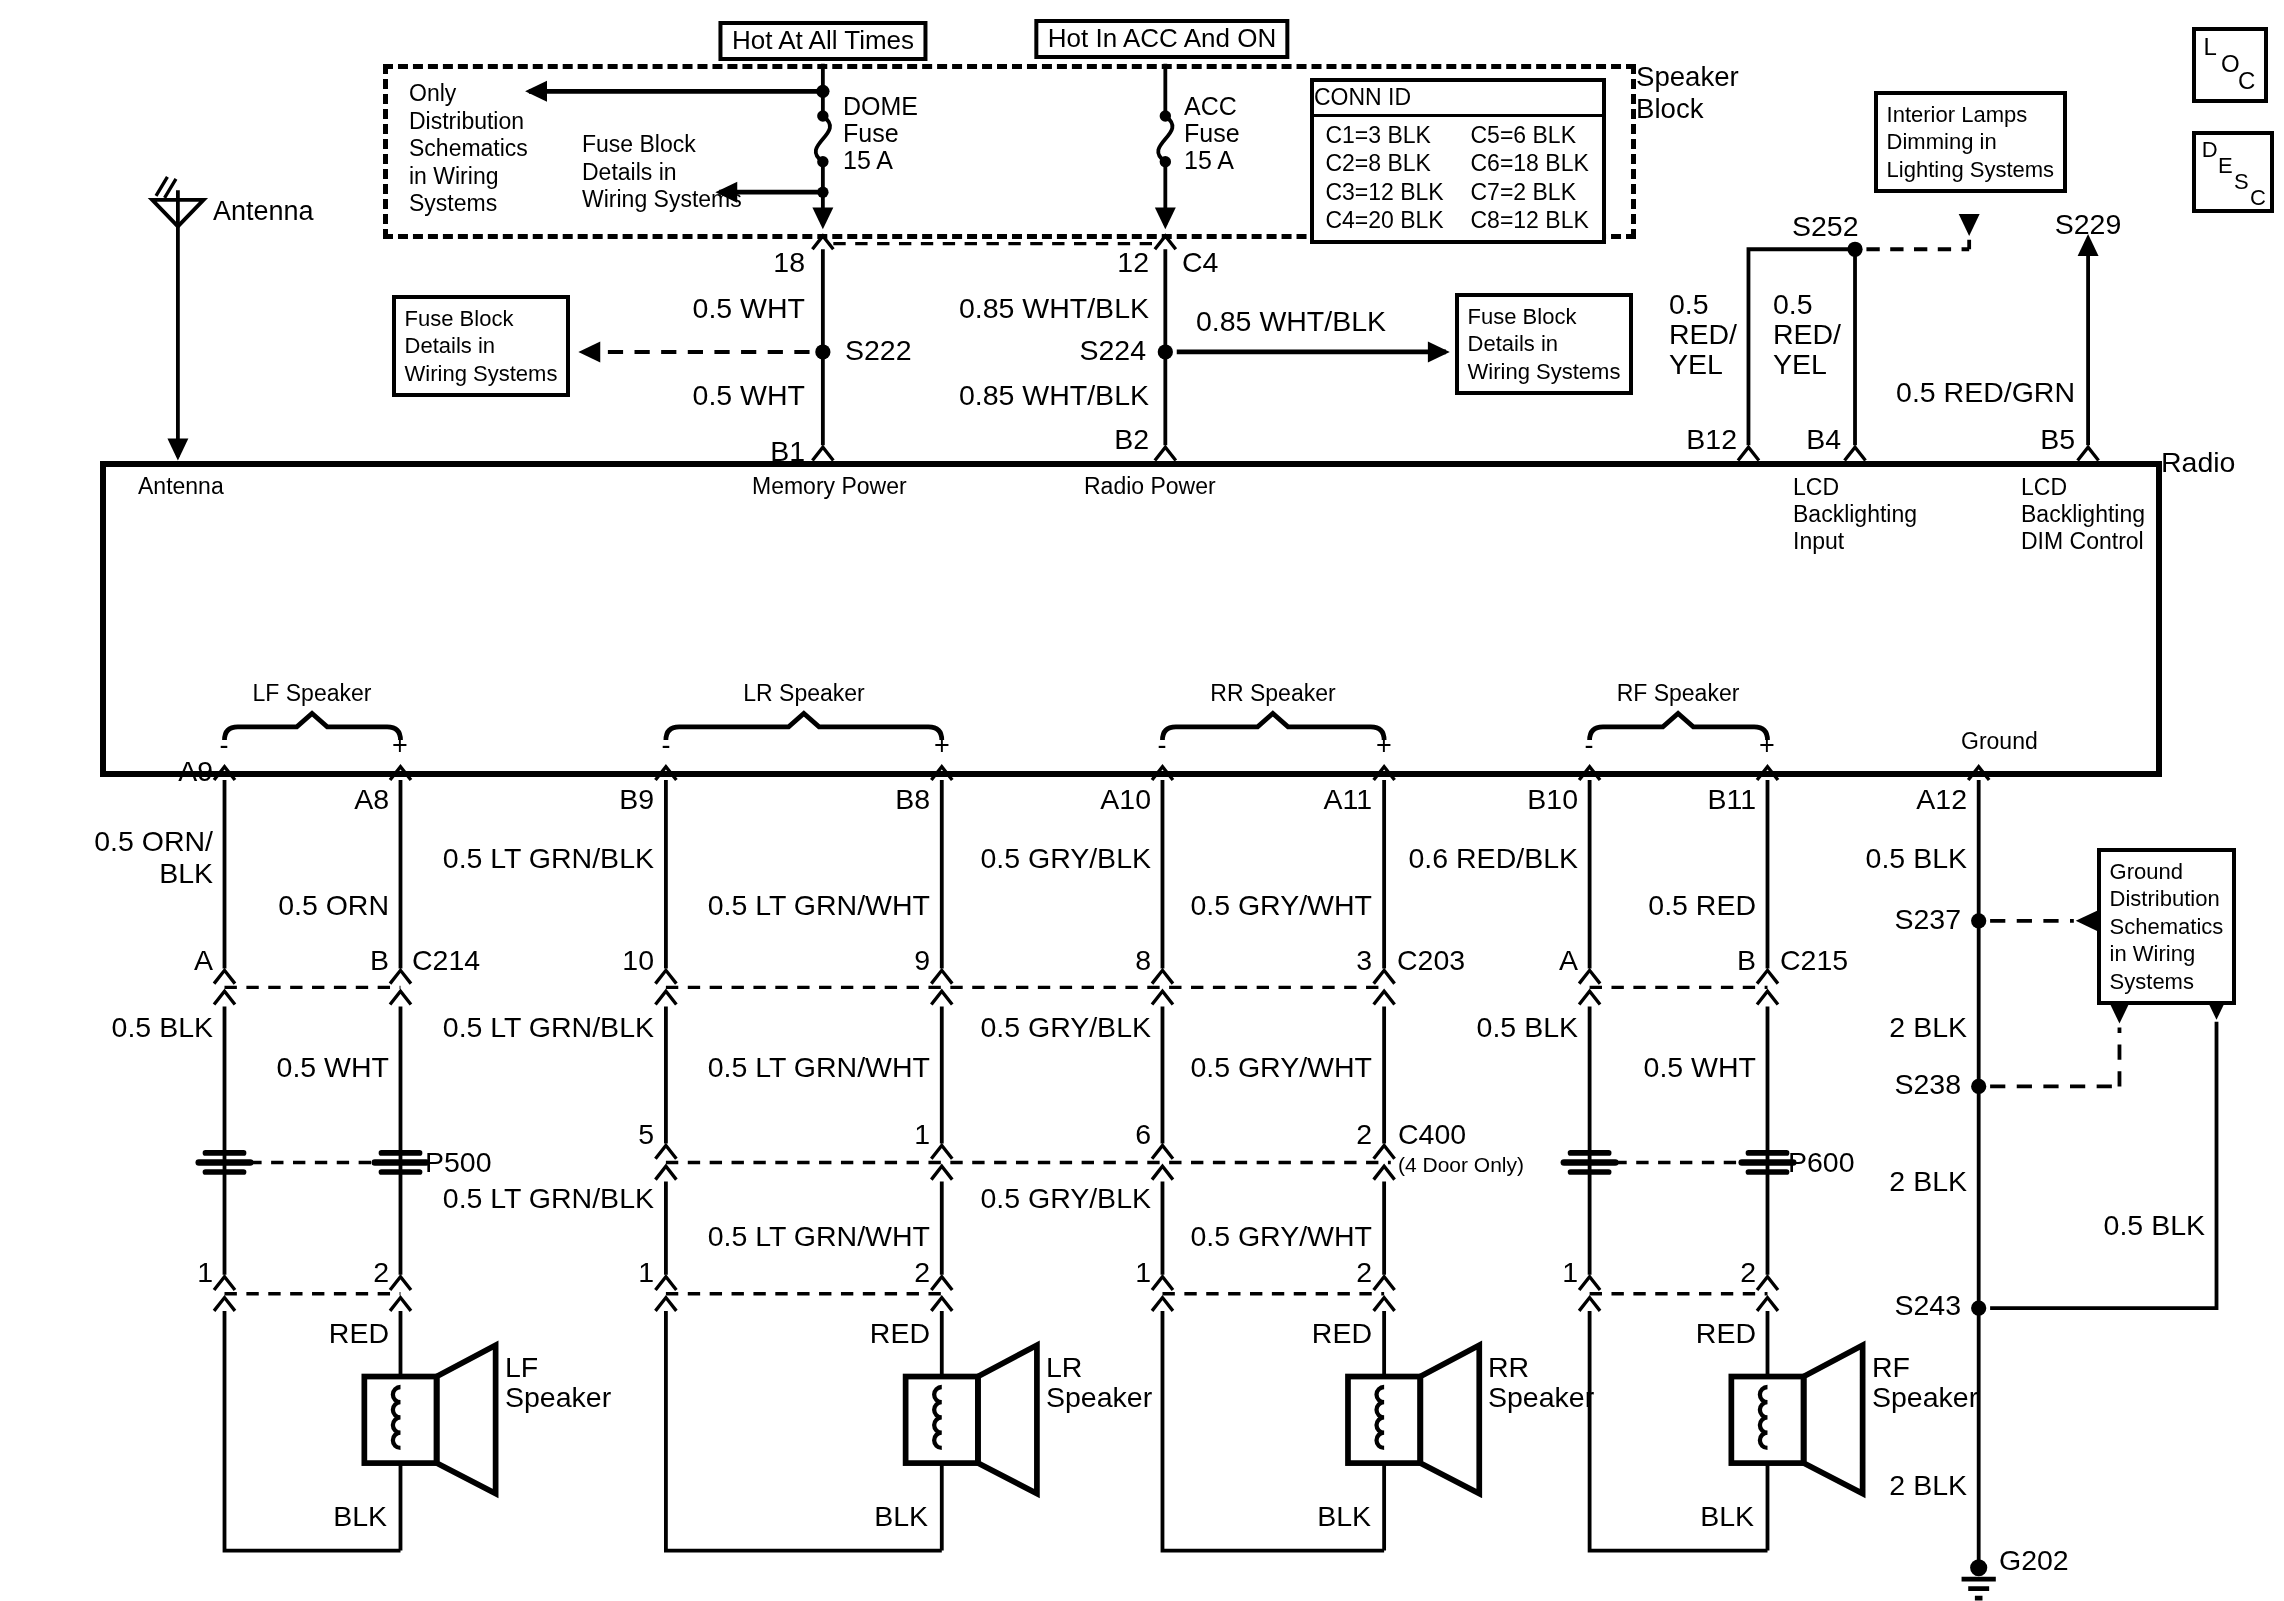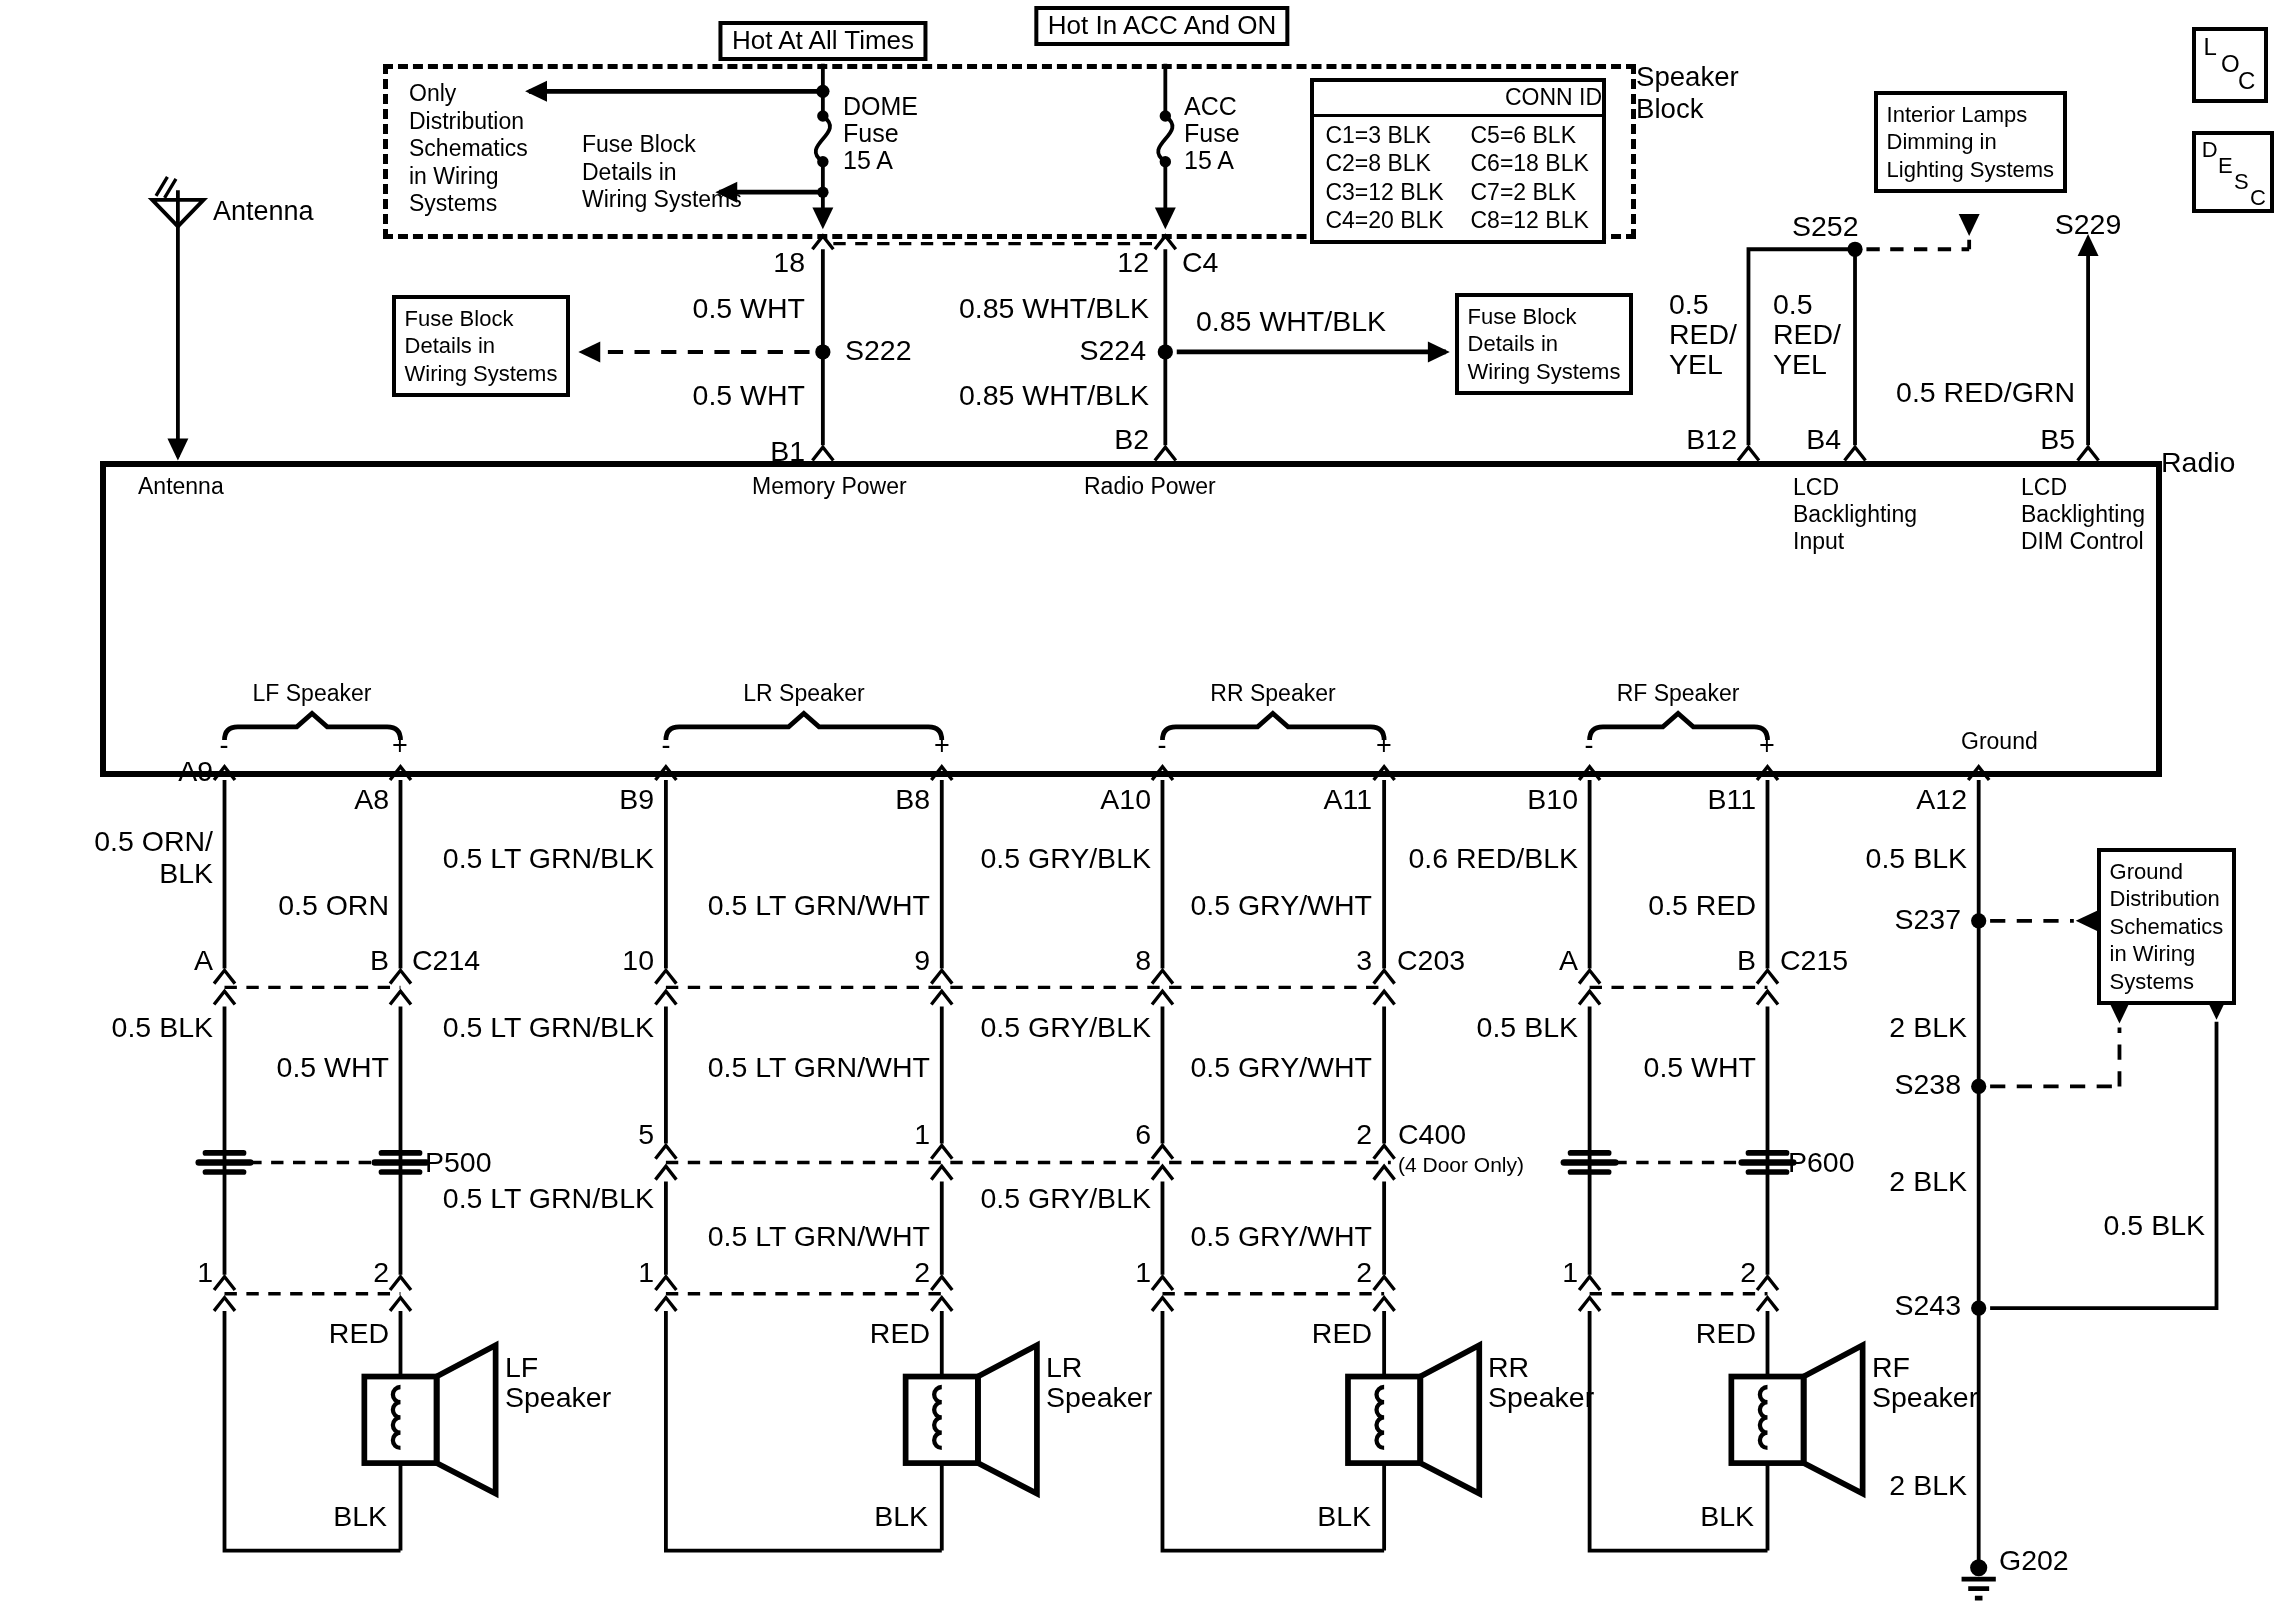--- a/index.html
+++ b/index.html
@@ -14,21 +14,21 @@
   .f24{font-size:23px;line-height:25px}
   .f22{font-size:21px;line-height:23px}
   .f29{font-size:27.6px;line-height:32px}
   .hot{position:absolute;border:4.8px solid #000;background:#fff;font-size:26px;line-height:29.5px;
        padding:1px 9.5px 1.9px;white-space:nowrap;transform:translateX(-50%)}
   .refbox{position:absolute;border:4.8px solid #000;background:#fff;font-size:22px;line-height:27.6px;
           padding:5.7px 8.6px;white-space:nowrap}
   .jbbox{position:absolute;border:5.7px dashed #000;background:transparent}
   .radiobox{position:absolute;border:6.7px solid #000;background:transparent}
   .connid{position:absolute;border:4.8px solid #000;background:#fff;font-size:23px}
-  .connid .t{text-align:right;border-bottom:3.8px solid #000;padding:1.9px 0 2.9px;line-height:27px}
+  .connid .t{text-align:left;border-bottom:3.8px solid #000;padding:1.9px 0 2.9px;line-height:27px}
   .connid .g{display:grid;grid-template-columns:1fr 1fr;column-gap:25px;padding:3.8px 11.4px 5.7px;line-height:28.5px}
   .icobox{position:absolute;border:4.8px solid #000;background:#fff}
   .icobox span{position:absolute;font-size:24px;line-height:24px}
 </style>
 </head>
 <body>
 
 <div id="stage">
 
   <svg width="2285" height="1602" viewBox="0 0 2402 1684">
@@ -209,21 +209,21 @@
       <path d="M700,778 Q700,764 714,764 L829,764 L845,750 L861,764 L976,764 Q990,764 990,778"></path>
       <path d="M1222,778 Q1222,764 1236,764 L1322,764 L1338,750 L1354,764 L1441,764 Q1455,764 1455,778"></path>
       <path d="M1671,778 Q1671,764 1685,764 L1748,764 L1764,750 L1780,764 L1844,764 Q1858,764 1858,778"></path>
     </g>
   </svg>
 
   <div class="jbbox" style="left:383px;top:64px;width:1243px;height:165px"></div>
   <div class="radiobox" style="left:100px;top:461px;width:2050px;height:304px"></div>
 
   <div class="hot" style="left:823px;top:21px">Hot At All Times</div>
-  <div class="hot" style="left:1162px;top:6px">Hot In ACC And ON</div>
+  <div class="hot" style="left:1162px;top:19px">Hot In ACC And ON</div>
 
   <div class="lbl f29" style="left:1636px;top:61px">
     <div>Speaker</div>
       <div>Block</div>
   </div>
 
   <div class="lbl f24" style="left:409px;top:80px;line-height:27.6px">
     <div>Only</div>
       <div>Distribution</div>
     <div>Schematics</div>

